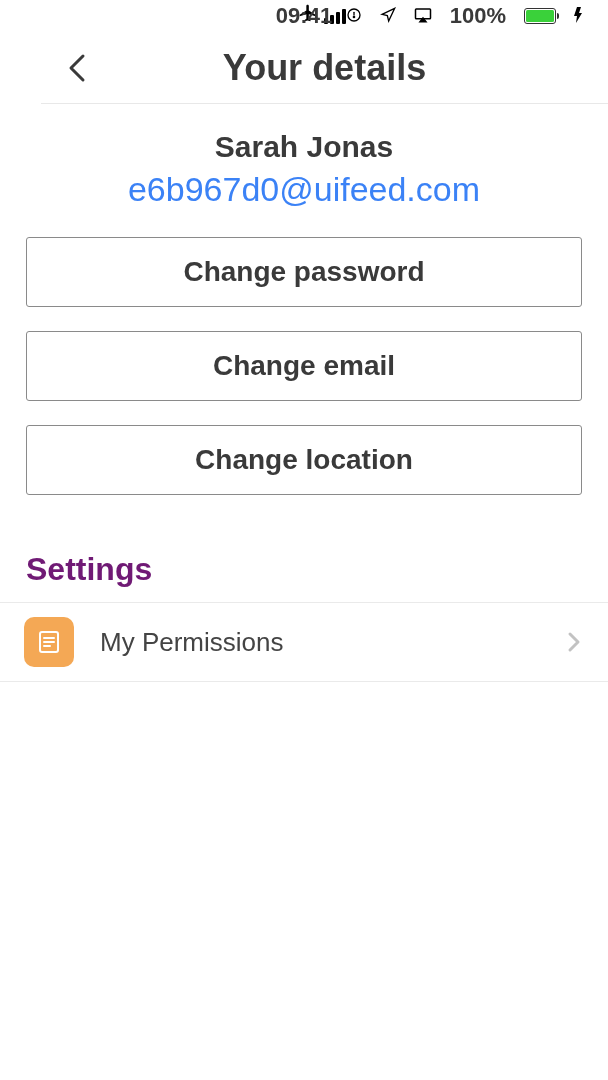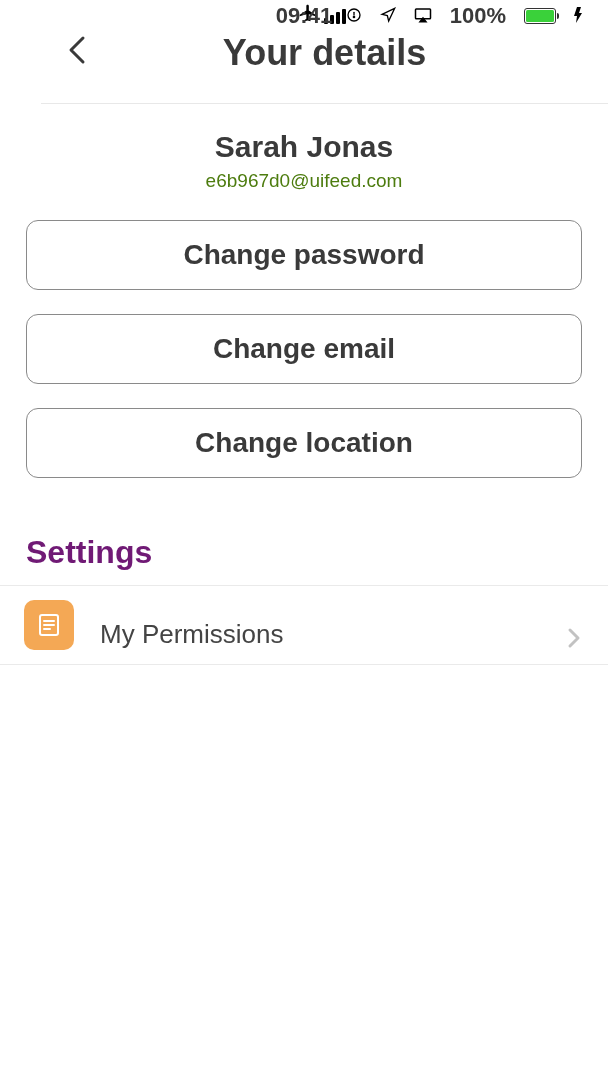--- a/index.html
+++ b/index.html
@@ -76,21 +76,21 @@
     }
     .battery-fill {
       background: #3ad13a;
       height: 100%;
       width: 100%;
       border-radius: 1.5px;
     }
     .nav-header {
       height: 72px;
       display: flex;
-      align-items: flex-start;
+      align-items: center;
       position: relative;
       border-bottom: 1px solid #e8e8e8;
       margin-left: 41px;
     }
     .back-btn {
       position: absolute;
       left: 18px;
       width: 36px;
       height: 36px;
       display: flex;
@@ -109,49 +109,49 @@
       text-align: center;
       padding: 26px 8px 10px;
     }
     .user-name {
       font-size: 30px;
       font-weight: 700;
       color: #3a3a3a;
       margin-bottom: 6px;
     }
     .user-email {
-      font-size: 19px;
-      color: #4d7c0f;
+      font-size: 34px;
+      color: #3b82f6;
     }
     .btn-list {
       padding: 18px 26px 10px;
       display: flex;
       flex-direction: column;
       gap: 24px;
     }
     .outline-btn {
       width: 100%;
       height: 70px;
       border: 1.5px solid #8a8a8a;
-      border-radius: 12px;
+      border-radius: 3px;
       background: transparent;
       font-size: 28px;
       font-weight: 600;
       color: #3a3a3a;
       cursor: pointer;
     }
     .section-label {
       font-size: 32px;
       font-weight: 600;
       color: #701a75;
       padding: 46px 26px 14px;
     }
     .list-item {
       display: flex;
-      align-items: flex-end;
+      align-items: center;
       padding: 14px 20px 14px 24px;
       border-top: 1px solid #eaeaea;
       border-bottom: 1px solid #eaeaea;
       cursor: pointer;
     }
     .list-icon {
       width: 50px;
       height: 50px;
       background: #f4a855;
       border-radius: 10px;

